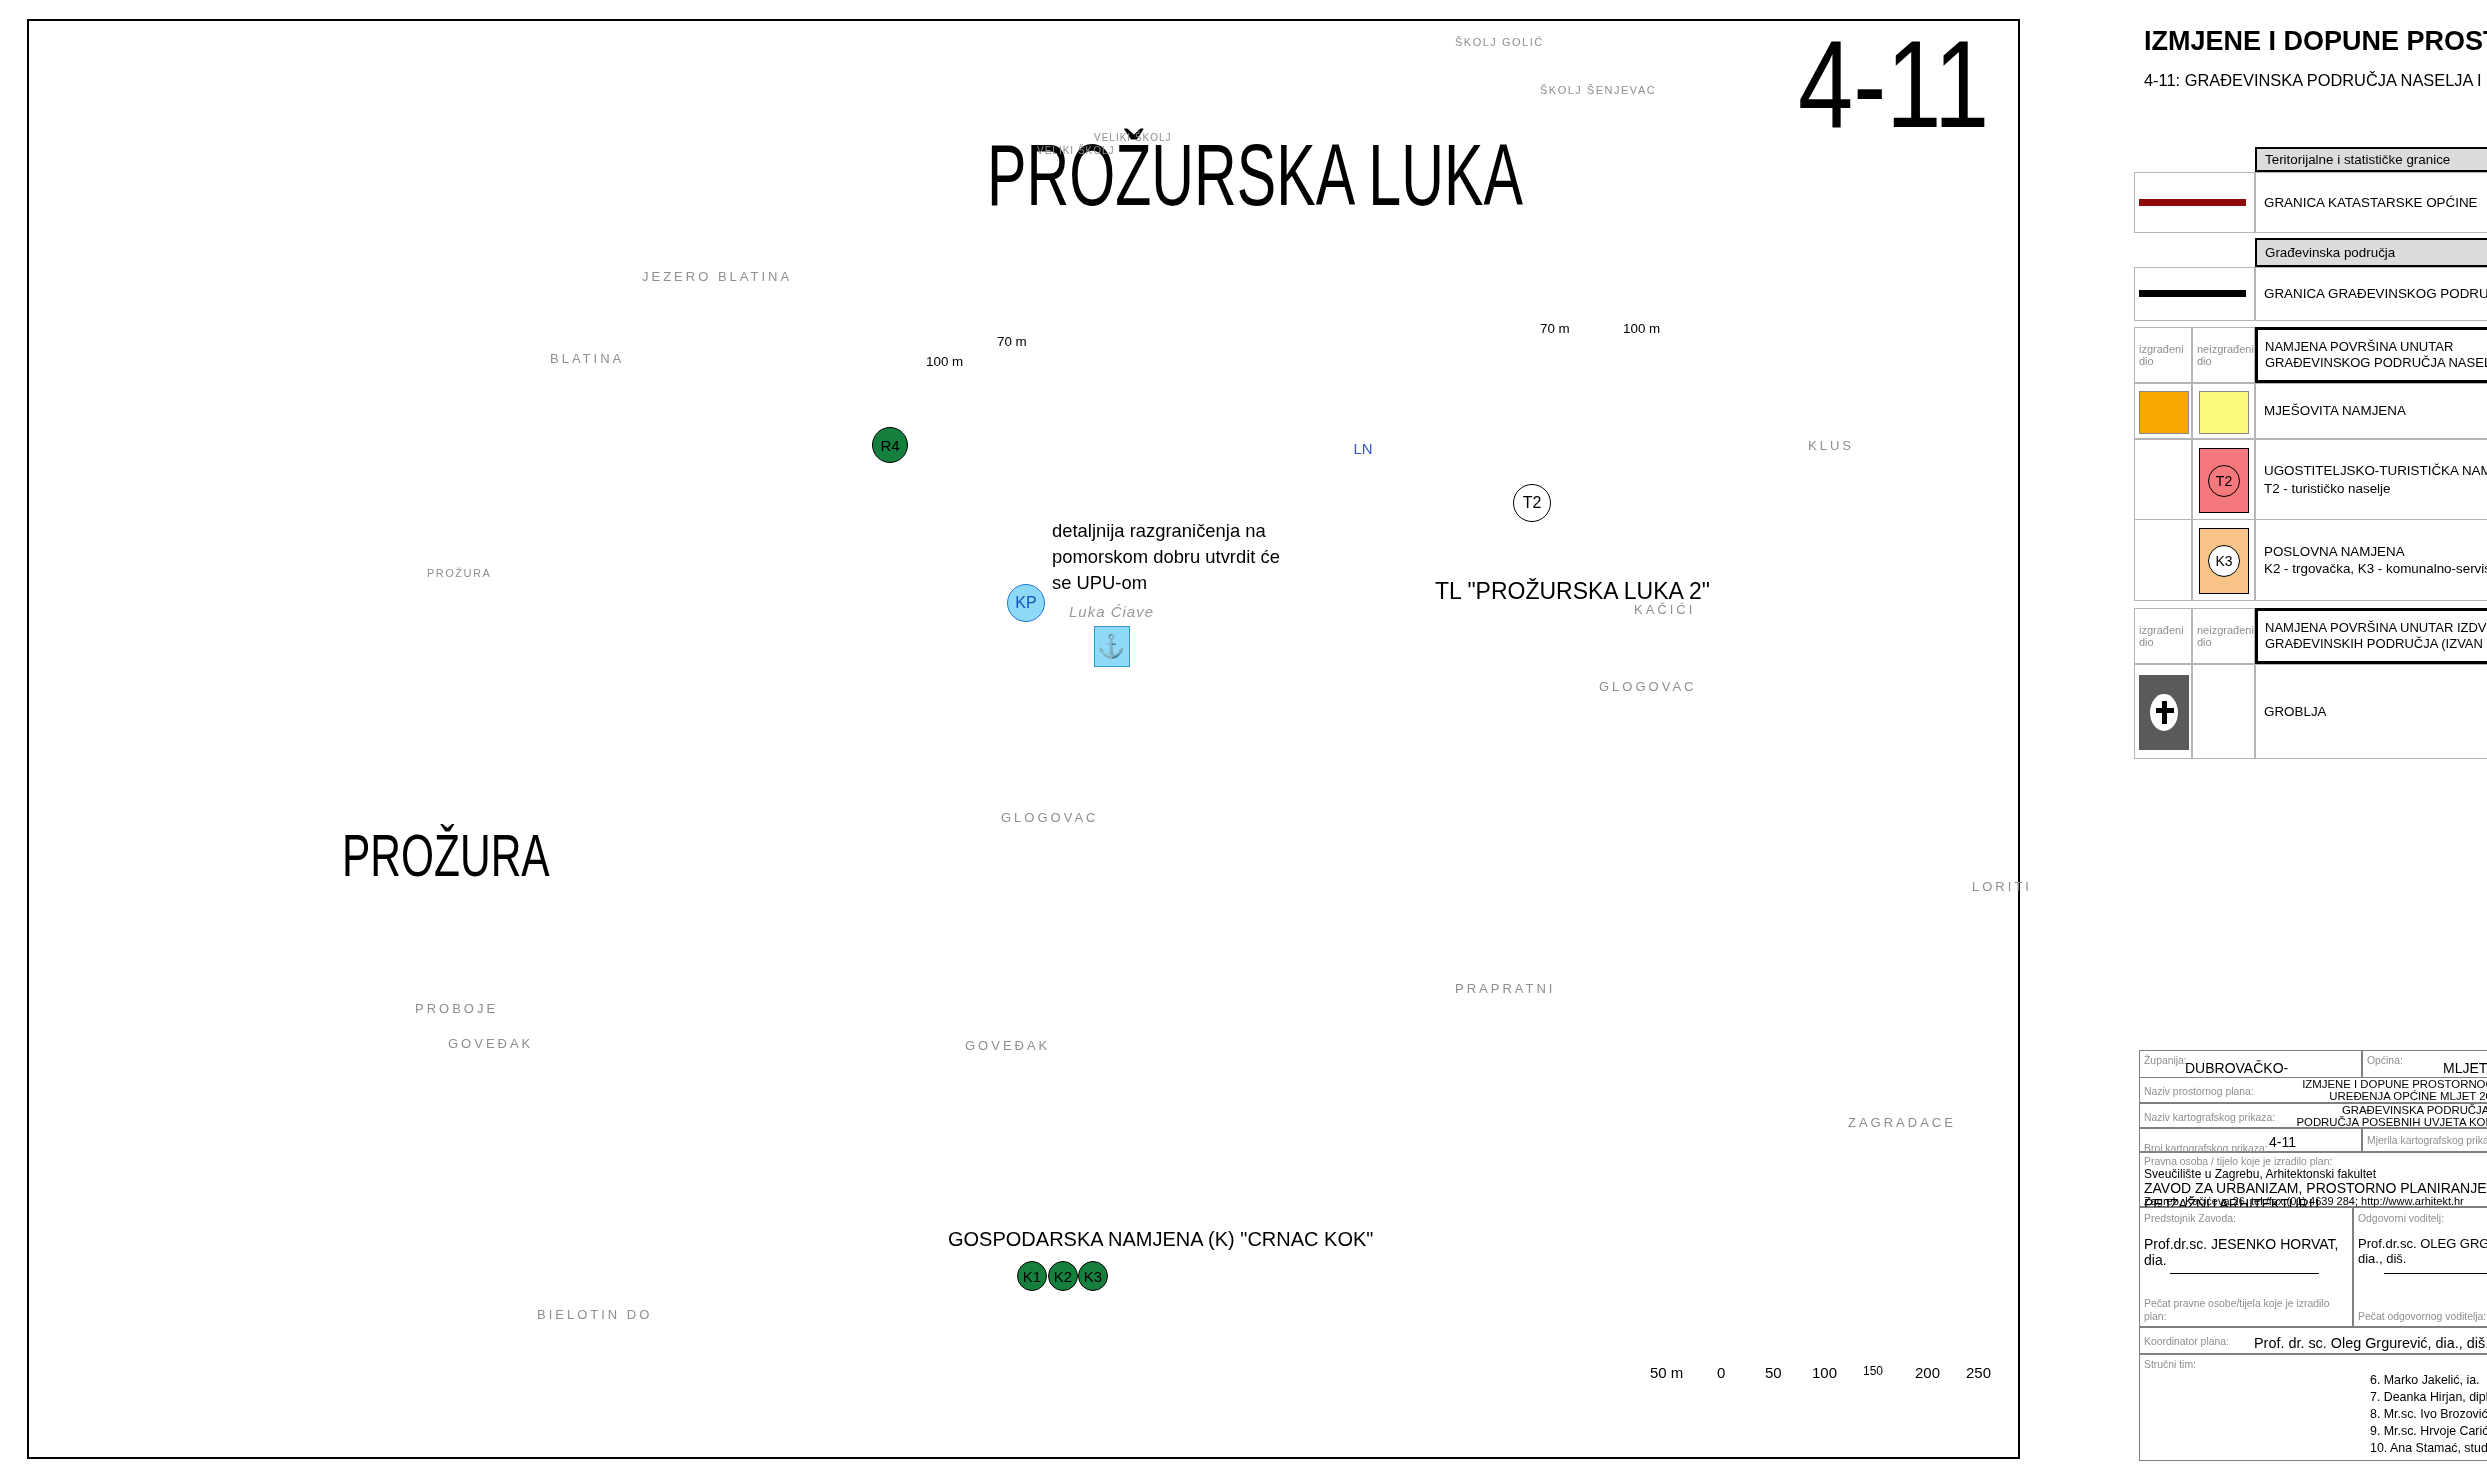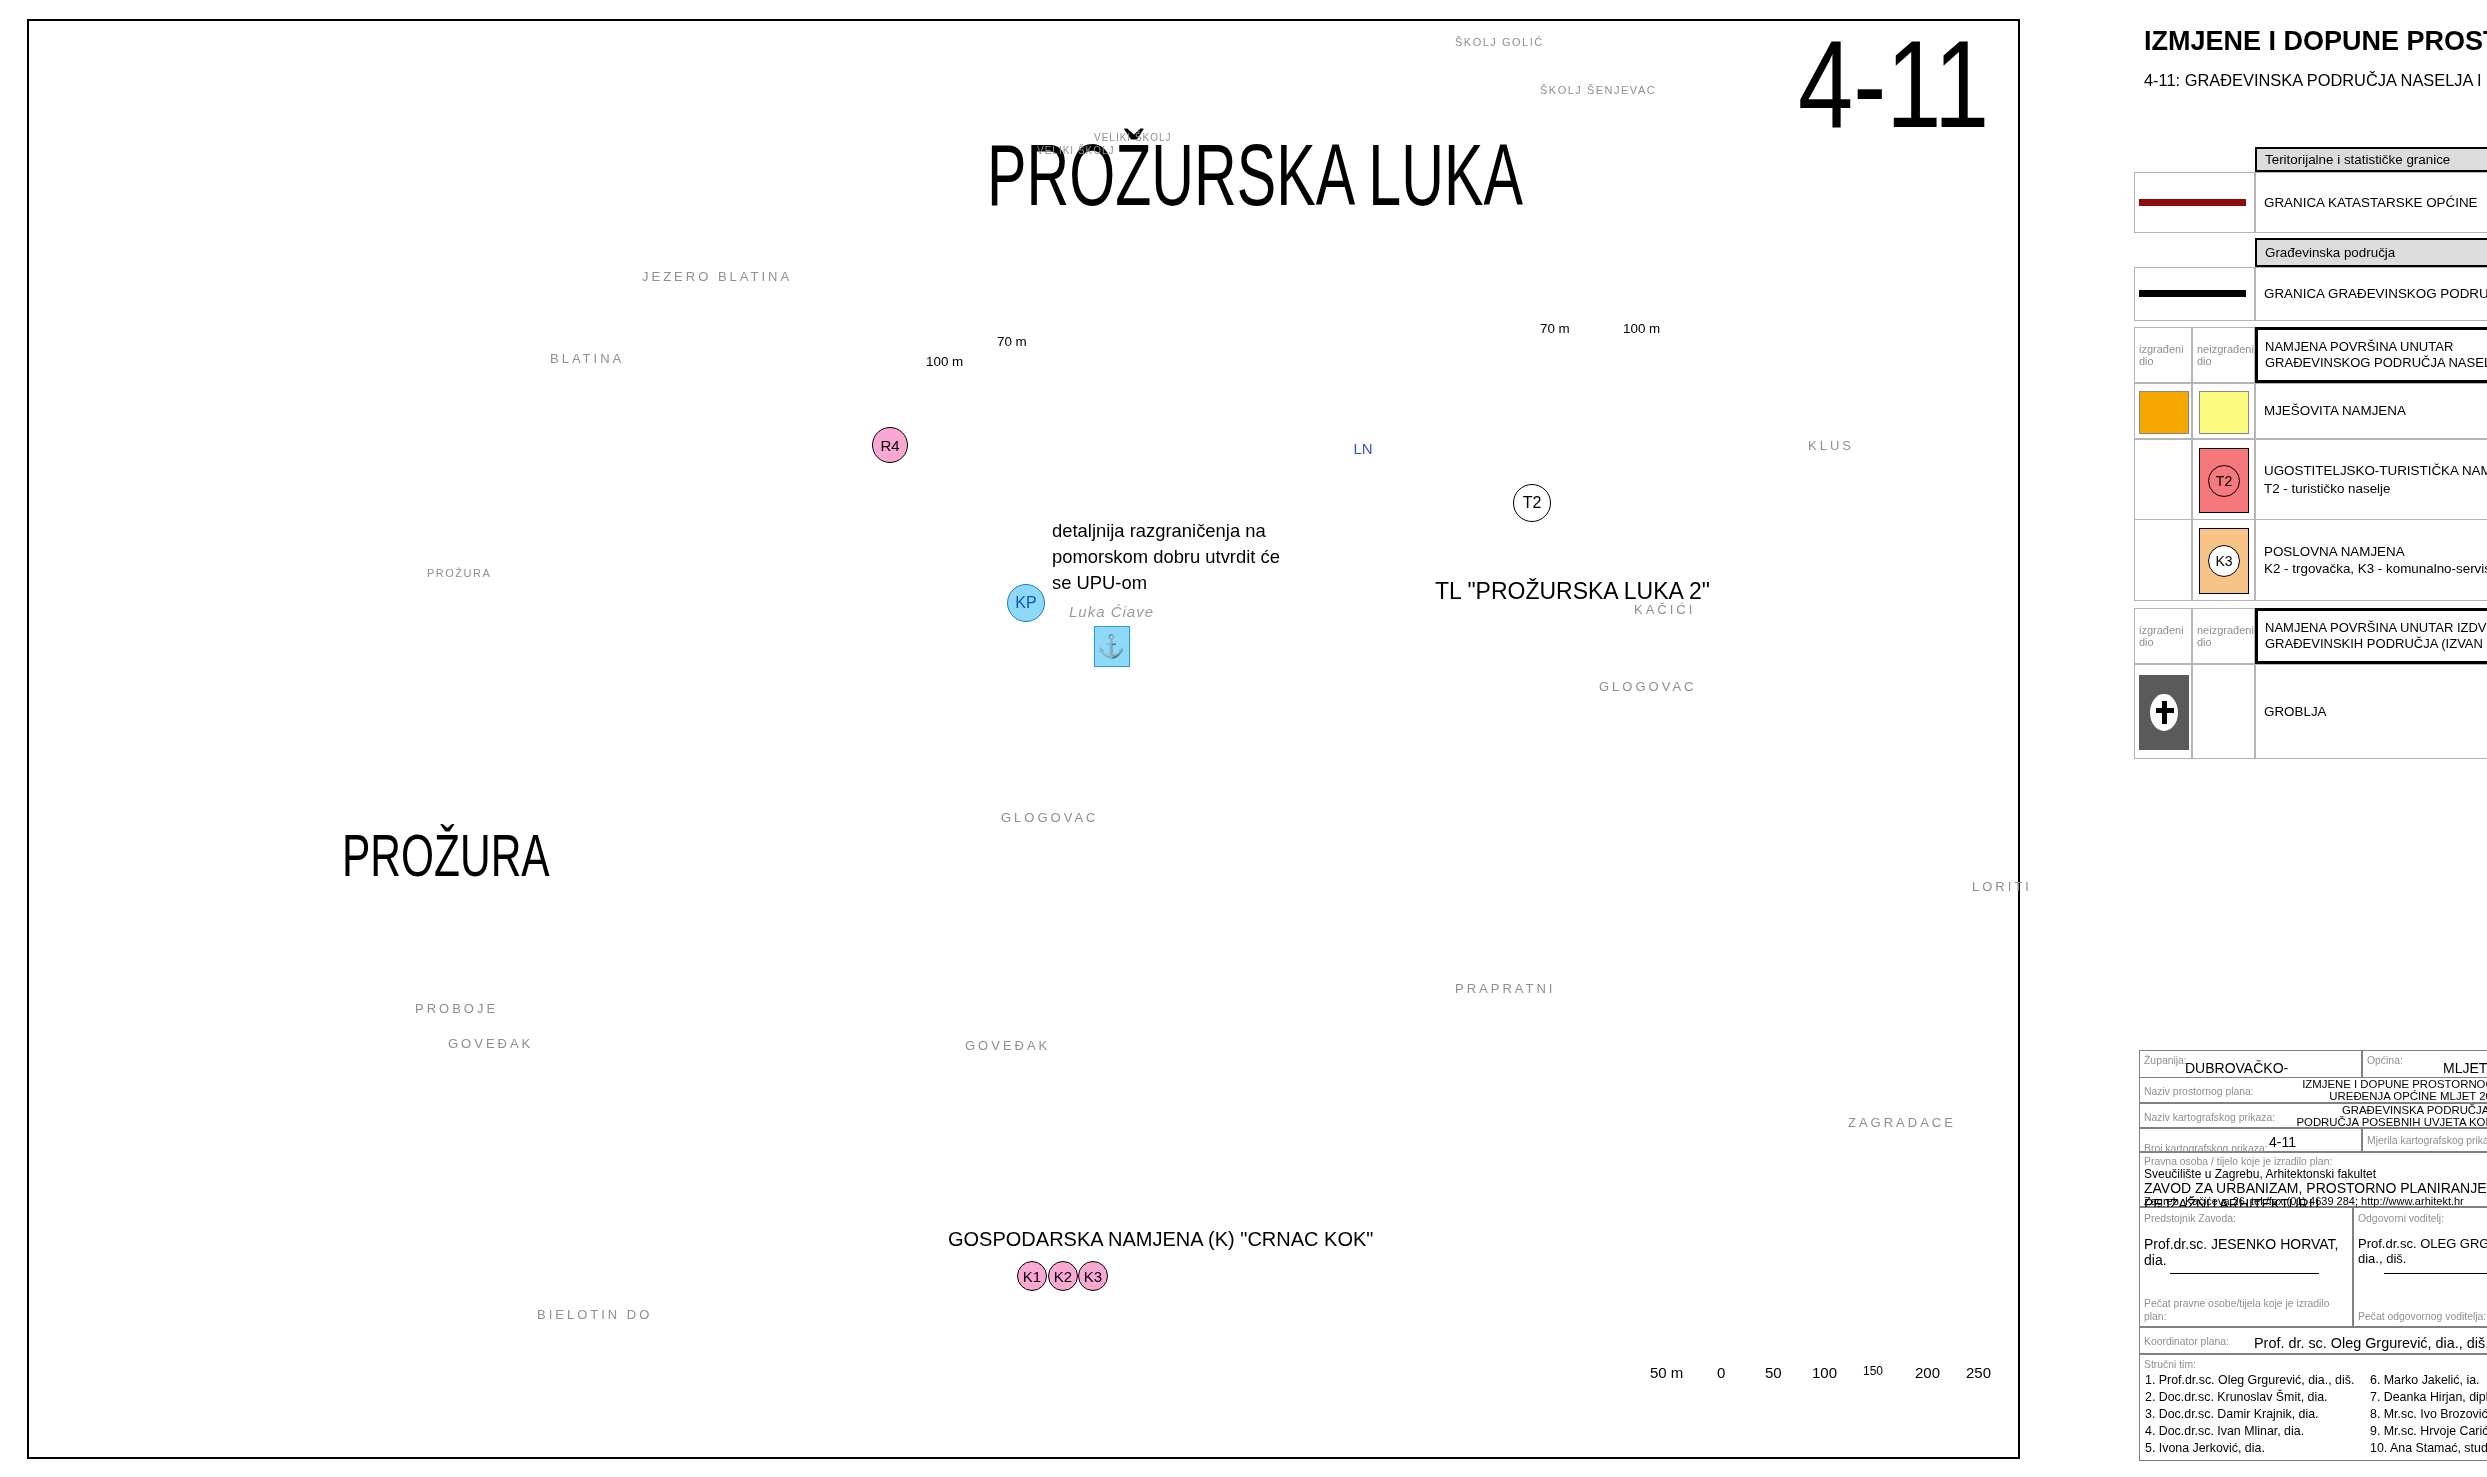--- a/index.html
+++ b/index.html
@@ -11,21 +11,21 @@
   .cond{transform-origin:0 0;white-space:nowrap;}
   .glabel{color:#8f8f8f;letter-spacing:3px;font-size:13px;white-space:nowrap;}
   .hdrbox{background:#dcdcdc;border:2px solid #000;display:flex;align-items:center;
           padding:0 8px;font-size:13.4px;box-sizing:border-box;}
   .bigbox{background:#fff;border:3px solid #000;display:flex;align-items:center;
           padding:0 7px;font-size:13px;line-height:1.25;box-sizing:border-box;}
   .lrow{border:0.5px solid #b5b5b5;box-sizing:border-box;position:absolute;}
   .ltext{font-size:13.4px;line-height:1.3;display:flex;flex-direction:column;
          justify-content:center;padding-left:8px;box-sizing:border-box;position:absolute;}
   .badge{border-radius:50%;display:flex;align-items:center;justify-content:center;
-         box-sizing:border-box;position:absolute;background:#f9a8d4;}
+         box-sizing:border-box;position:absolute;background:#15803d;}
   .coltit{color:#8f8f8f;font-size:11px;display:flex;align-items:center;justify-content:center;}
   .tl{color:#8f8f8f;font-size:10.4px;line-height:1.25;}
   .cell{position:absolute;border:1px solid #808080;box-sizing:border-box;background:#fff;}
   .sig{position:absolute;border-top:1.5px solid #000;}
   #map-frame{position:absolute;left:27px;top:19px;width:1993px;height:1440px;
              border:2.5px solid #000;box-sizing:border-box;background:#fff;}
   .mapsvg{position:absolute;left:27px;top:19px;}
 </style>
 </head>
 <body>
@@ -371,27 +371,20 @@
   <span class="abs" style="left:4px;top:28px;font-size:13px;">Prof.dr.sc. OLEG GRGUREVIĆ, dia., diš.</span>
   <span class="sig" style="left:30px;top:65px;width:144px;"></span>
   <span class="abs tl" style="left:4px;bottom:3px;">Pečat odgovornog voditelja:</span>
 </div>
 <div class="cell" style="left:2139px;top:1327px;width:422px;height:27px;">
   <span class="abs tl" style="left:4px;top:7px;">Koordinator plana:</span>
   <span class="abs" style="left:114px;top:7px;font-size:14.4px;">Prof. dr. sc. Oleg Grgurević, dia., diš.</span>
 </div>
 <div class="cell" style="left:2139px;top:1354px;width:422px;height:107px;">
   <span class="abs tl" style="left:4px;top:3px;">Stručni tim:</span>
-  <div class="abs" style="left:5px;top:17px;font-size:12.4px;line-height:17px;">
-    <div>1. Prof.dr.sc. Oleg Grgurević, dia., diš.</div>
-    <div>2. Doc.dr.sc. Krunoslav Šmit, dia.</div>
-    <div>3. Doc.dr.sc. Damir Krajnik, dia.</div>
-    <div>4. Doc.dr.sc. Ivan Mlinar, dia.</div>
-    <div>5. Ivona Jerković, dia.</div>
-  </div>
   <div class="abs" style="left:230px;top:17px;font-size:12.4px;line-height:17px;">
     <div>6. Marko Jakelić, ia.</div>
     <div>7. Deanka Hirjan, dipl.jur.</div>
     <div>8. Mr.sc. Ivo Brozović, d.i.prometa</div>
     <div>9. Mr.sc. Hrvoje Carić, dipl.oecc.</div>
     <div>10. Ana Stamać, stud.arh.</div>
   </div>
 </div>
 
 

